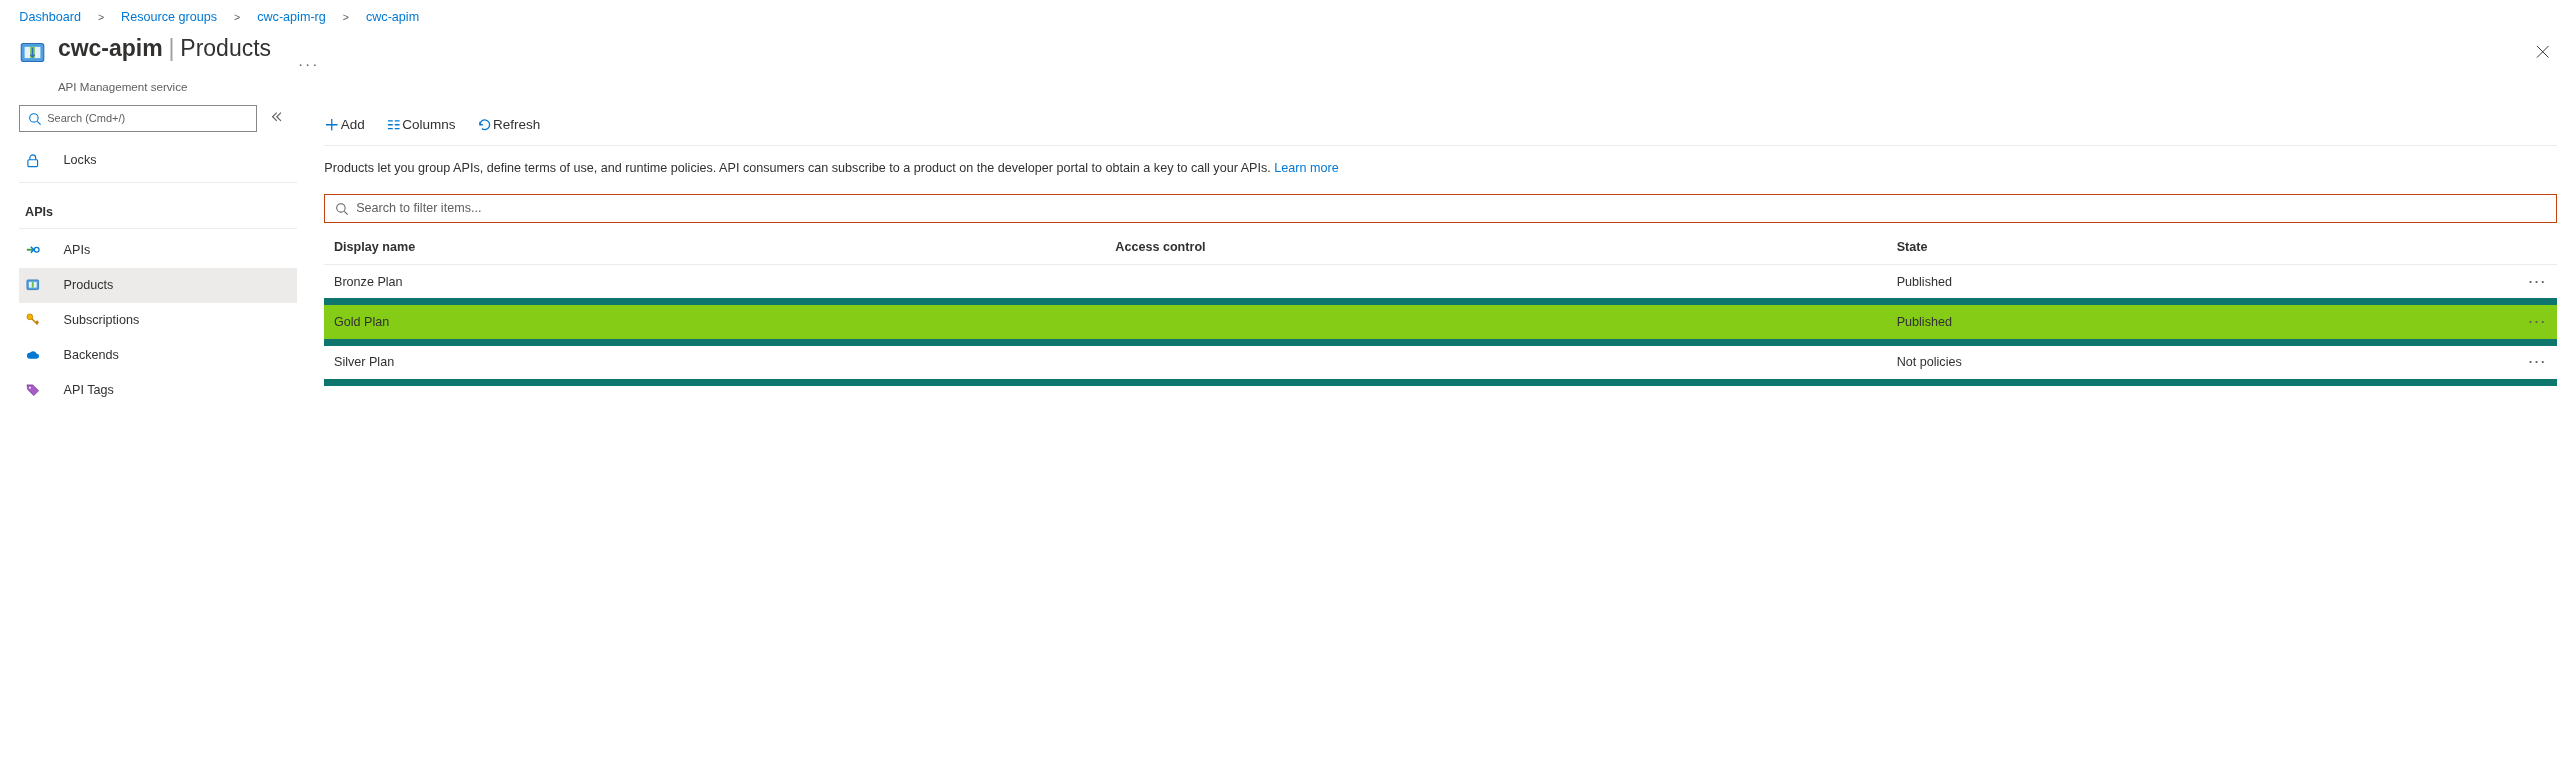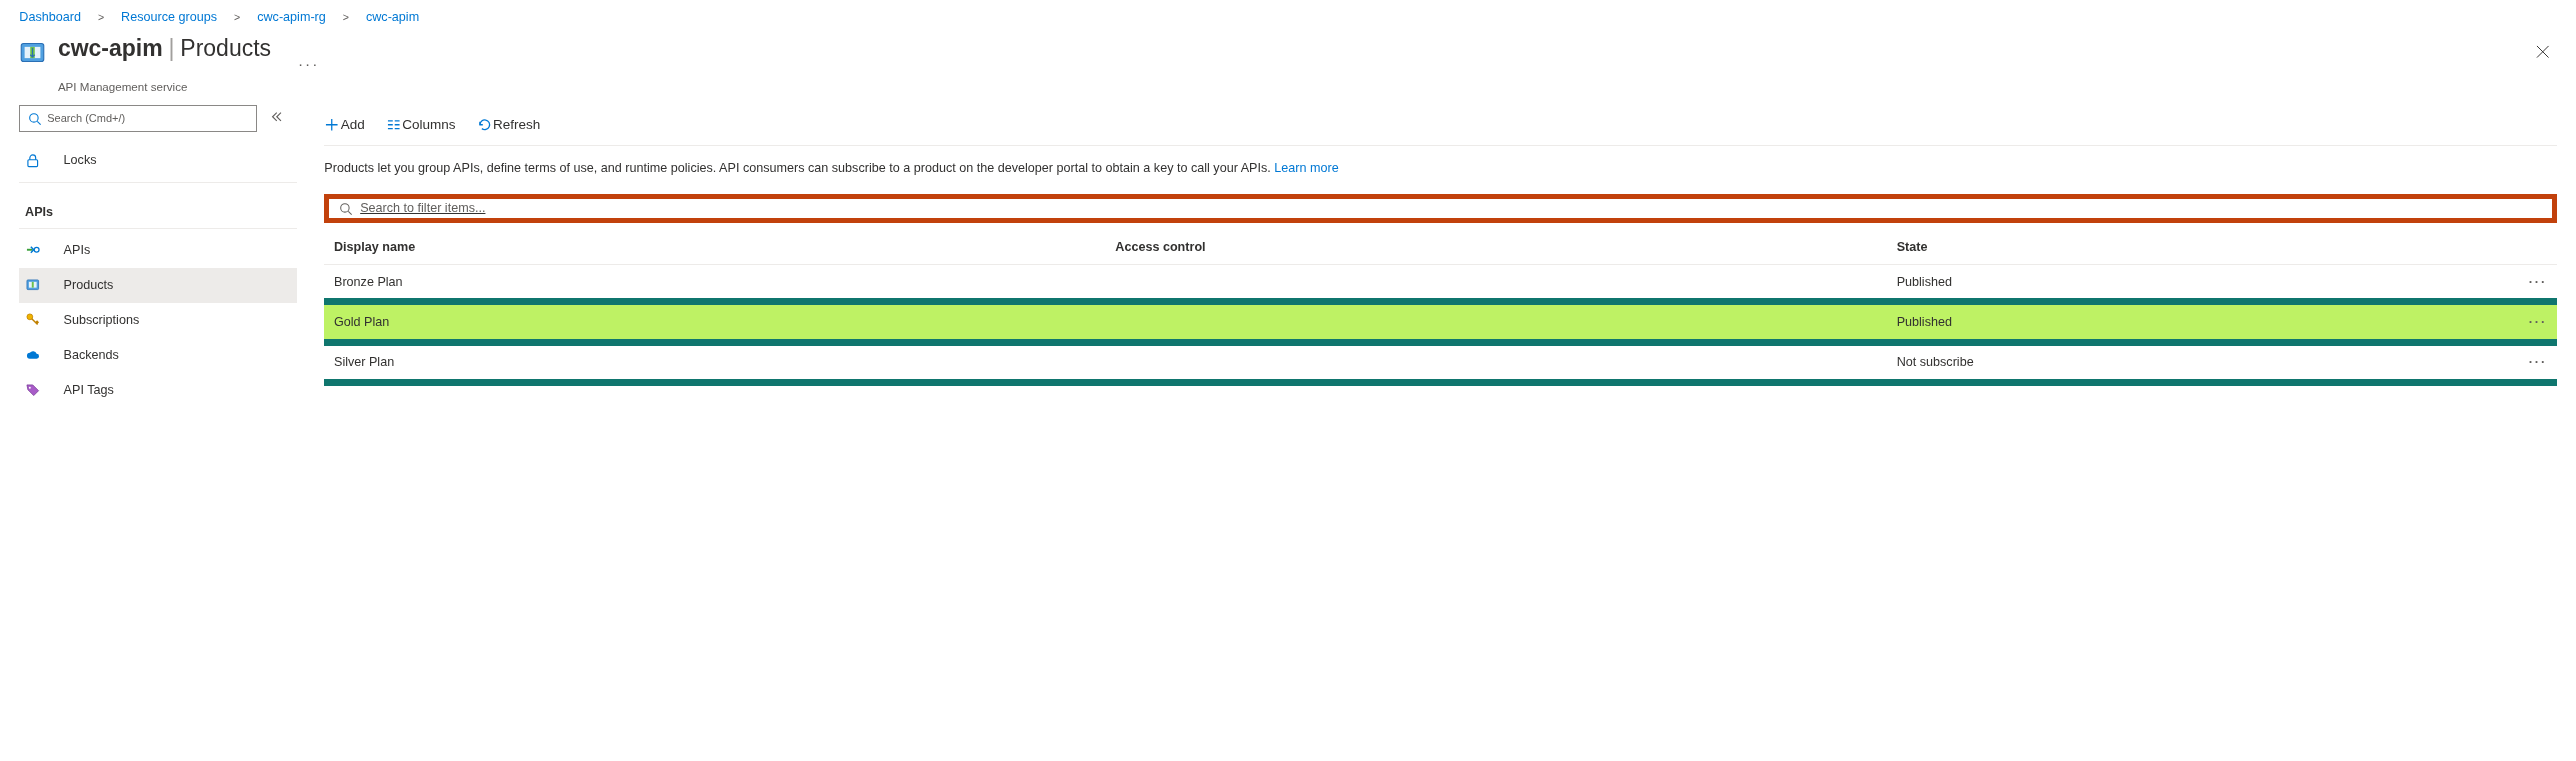--- a/index.html
+++ b/index.html
@@ -83,34 +83,33 @@
       display: flex; align-items: center; gap: 21px;
       height: 41px; border-bottom: 1px solid #edebe9;
     }
     .tool-btn { display: flex; align-items: center; gap: 1px; cursor: pointer; font-size: 13.5px; color: #323130; }
     .tool-icon { width: 15.5px; height: 15.5px; display:flex; align-items:center; justify-content:center; }
 
     .desc { padding: 13.5px 0 15.5px 0; font-size: 12.6px; color: #323130; line-height: 1.5; }
     .desc a { color: #0078d4; text-decoration: none; cursor:pointer; }
 
     .filter-box {
-      border: 5px solid #c2410c;
+      border: 1px solid #c2410c;
       height: 29px; width: 100%;
       display: flex; align-items: center; padding: 0 9.7px;
       margin-bottom: 7.7px;
-      text-decoration: underline;
     }
     .filter-box input { border:none; outline:none; flex:1; font-size: 12.6px; }
     .filter-box input::placeholder { color: #605e5c; }
 
     .tbl { width: 100%; border-collapse: collapse; }
     .tbl th { text-align: left; font-weight: 600; font-size: 12.6px; padding: 9.7px 9.7px; border-bottom: 1px solid #edebe9; }
     .tbl td { font-size: 12.6px; padding: 9.7px 9.7px; border-bottom: 7px solid #0f766e; }
     .tbl tbody tr { cursor: pointer; }
-    .tbl tbody tr.hover { background: #bef264; }
+    .tbl tbody tr.hover { background: #84cc16; }
     .row-actions { text-align: right; color: #605e5c; letter-spacing: 1.9px; font-weight: bold; cursor: pointer; }
   </style>
 </head>
 <body>
 
 <div class="page">
 
   <nav class="breadcrumb">
     <a>Dashboard</a>
     <span class="sep">&gt;</span>
@@ -292,21 +291,21 @@
           </tr>
           <tr class="hover">
             <td>Gold Plan</td>
             <td></td>
             <td>Published</td>
             <td class="row-actions">···</td>
           </tr>
           <tr>
             <td>Silver Plan</td>
             <td></td>
-            <td>Not subscribe</td>
+            <td>Not policies</td>
             <td class="row-actions">···</td>
           </tr>
         </tbody>
       </table>
     </main>
 
   </div>
 </div>
 
 

